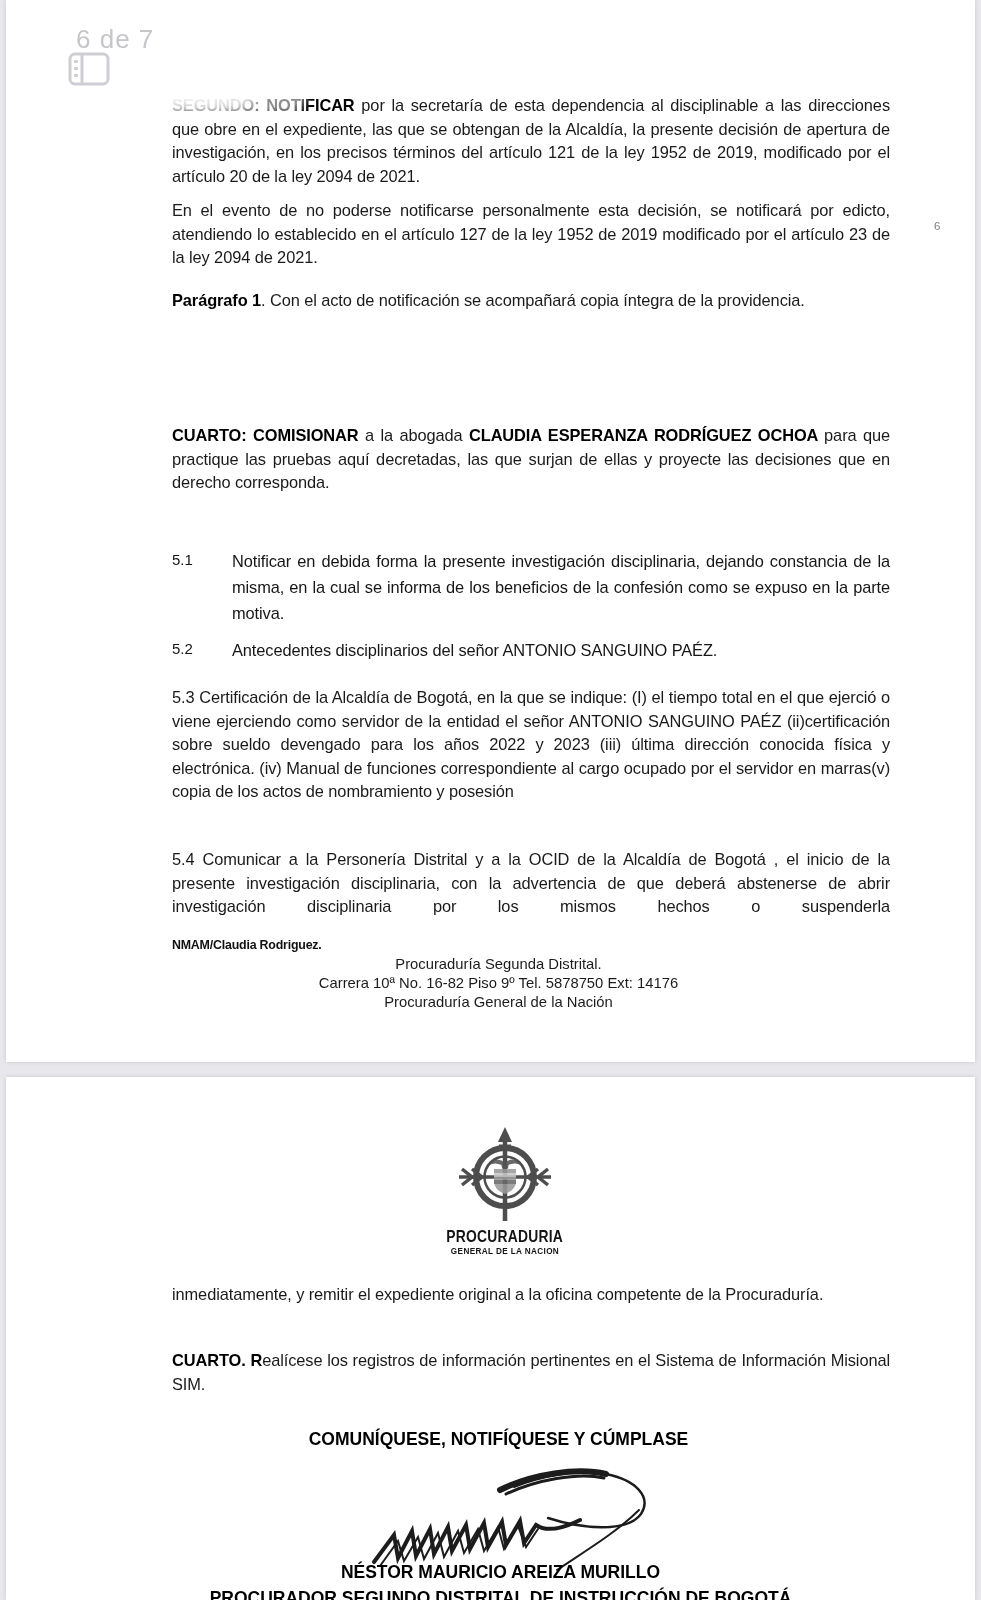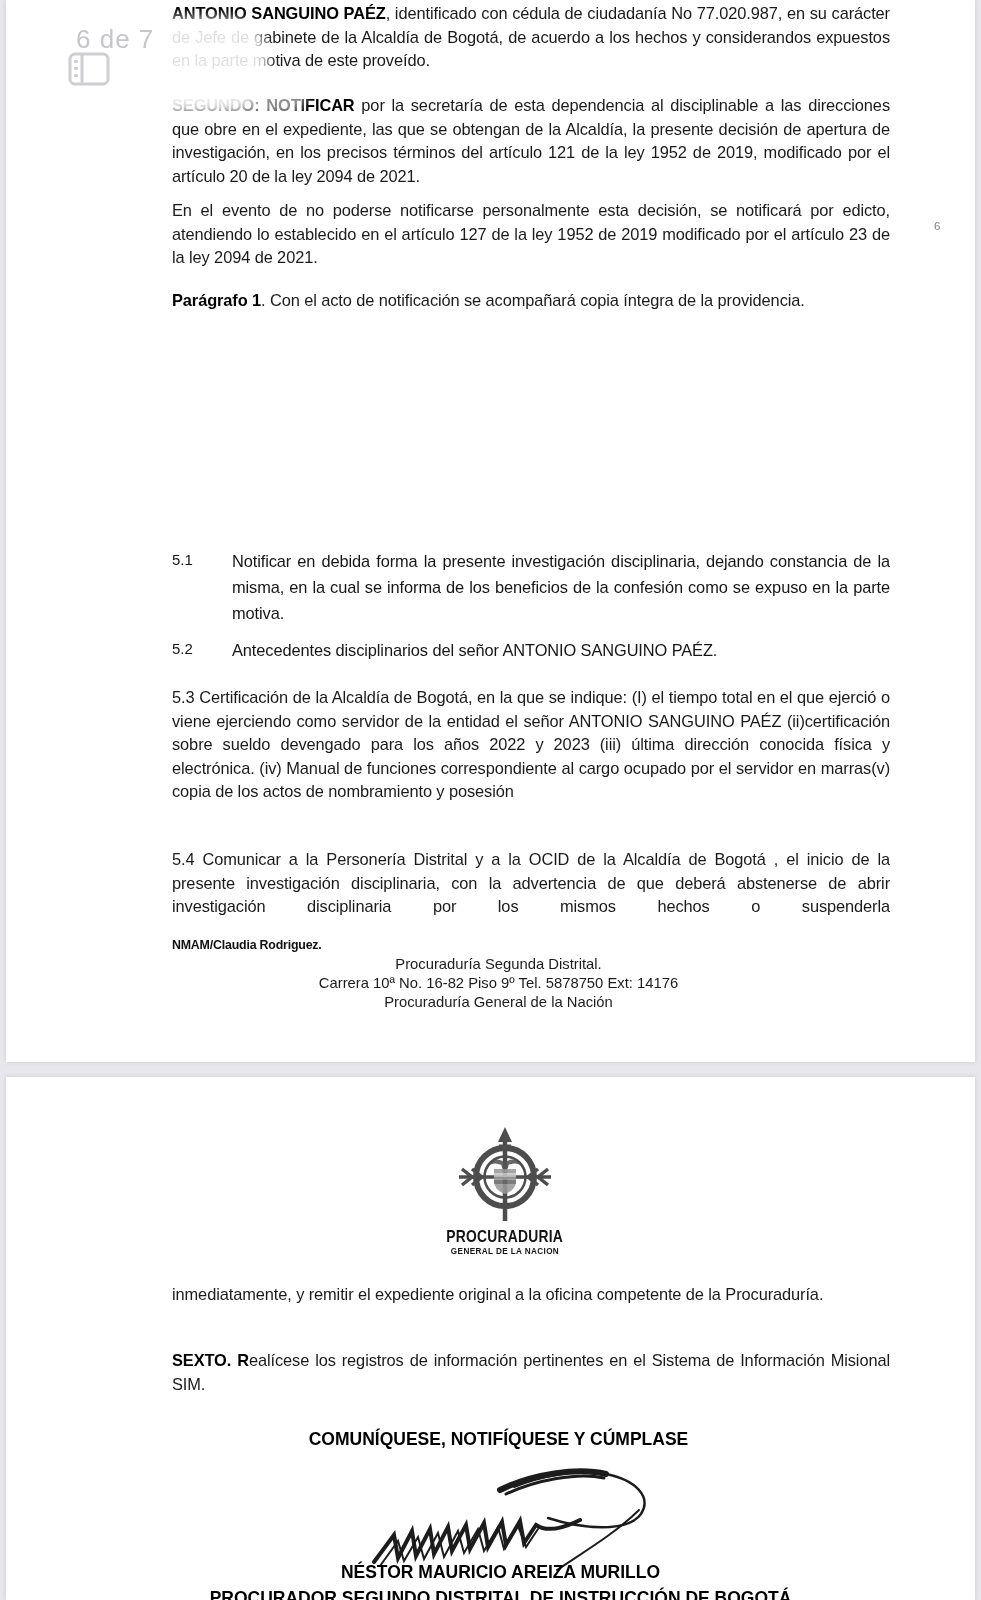--- a/index.html
+++ b/index.html
@@ -108,24 +108,24 @@
   }
 
   svg { display:block; }
 </style>
 </head>
 <body>
 
 <div class="app">
 
   <div class="page page6">
-    <p class="p p0"><span class="b">ANTONIO SANGUINO PAÉZ</span><span>, identificado con cédula de ciudadanía No 77.020.987, en su carácter de Jefe de gabinete de la Alcaldía de Bogotá, de acuerdo a los hechos y considerandos expuestos en la parte motiva de este proveído.</span></p>
     <p class="p p1"><span class="b">SEGUNDO: NOTIFICAR </span><span>por la secretaría de esta dependencia al disciplinable a las direcciones que obre en el expediente, las que se obtengan de la Alcaldía, la presente decisión de apertura de investigación, en los precisos términos del artículo 121 de la ley 1952 de 2019, modificado por el artículo 20 de la ley 2094 de 2021.</span></p>
     <p class="p p2"><span>En el evento de no poderse notificarse personalmente esta decisión, se notificará por edicto, atendiendo lo establecido en el artículo 127 de la ley 1952 de 2019 modificado por el artículo 23 de la ley 2094 de 2021.</span></p>
     <p class="p p3"><span class="b">Parágrafo 1</span><span>. Con el acto de notificación se acompañará copia íntegra de la providencia.</span></p>
+    <p class="p p5"><span class="b">CUARTO: COMISIONAR </span><span>a la abogada </span><span class="b">CLAUDIA ESPERANZA RODRÍGUEZ OCHOA </span><span>para que practique las pruebas aquí decretadas, las que surjan de ellas y proyecte las decisiones que en derecho corresponda.</span></p>
 
     <div class="li it0">
       <span class="num">5.1</span>
       <span class="itx">Notificar en debida forma la presente investigación disciplinaria, dejando constancia de la misma, en la cual se informa de los beneficios de la confesión como se expuso en la parte motiva.</span>
     </div>
     <div class="li it1">
       <span class="num">5.2</span>
       <span class="itx">Antecedentes disciplinarios del señor ANTONIO SANGUINO PAÉZ.</span>
     </div>
 
@@ -169,21 +169,21 @@
           <path d="M49,42 h22 v12 q0,9 -11,13 q-11,-4 -11,-13 Z" fill="#9a9a9a"></path>
           <rect x="49" y="46" width="22" height="4" fill="#c8c8c8"></rect>
           <rect x="49" y="53" width="22" height="4" fill="#6a6a6a"></rect>
         </g>
       </svg>
       <div class="logo-t1">PROCURADURIA</div>
       <div class="logo-t2">GENERAL DE LA NACION</div>
     </div>
 
     <p class="p p7a"><span>inmediatamente, y remitir el expediente original a la oficina competente de la Procuraduría.</span></p>
-    <p class="p p7b"><span class="b">SEXTO. R</span><span>ealícese los registros de información pertinentes en el Sistema de Información Misional SIM.</span></p>
+    <p class="p p7b"><span class="b">CUARTO. R</span><span>ealícese los registros de información pertinentes en el Sistema de Información Misional SIM.</span></p>
 
     <div class="closing">COMUNÍQUESE, NOTIFÍQUESE Y CÚMPLASE</div>
 
     <svg class="signature" width="288" height="112" viewBox="0 0 288 112">
       <g fill="none" stroke="#1c1c1c" stroke-linecap="round">
 
         <path d="M136,27 C168,11 214,4 242,11" stroke-width="6"></path>
         <path d="M142,31 C172,17 214,9 240,15" stroke-width="3"></path>
         <path d="M150,24 C180,12 218,7 238,9" stroke-width="2"></path>
 

